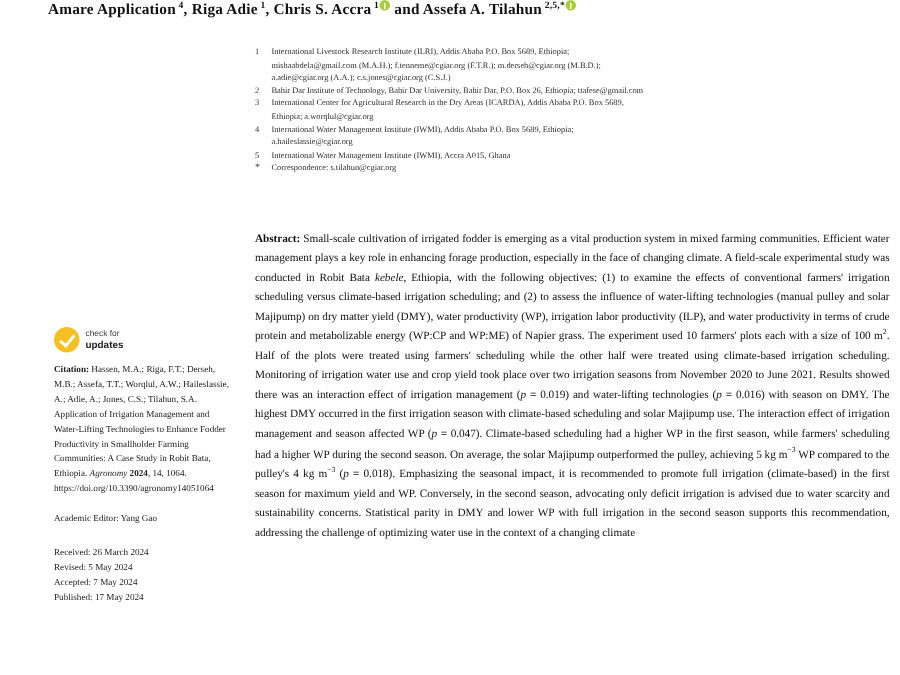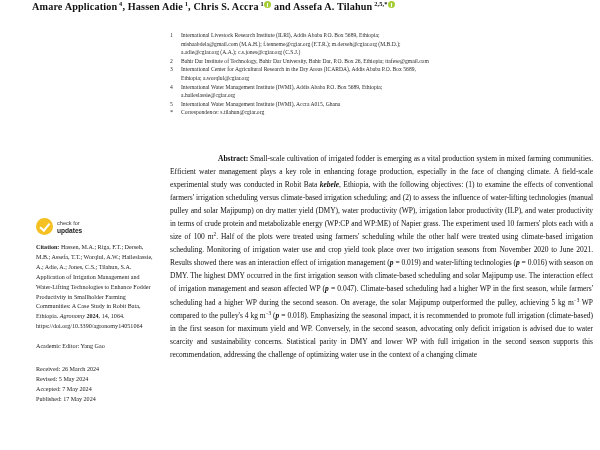--- a/index.html
+++ b/index.html
@@ -102,25 +102,23 @@
     left: 170px;
     width: 423px;
     font-size: 7.5px;
     line-height: 13.05px;
     text-align: justify;
     color: #101010;
     letter-spacing: -0.03px;
   }
   .abstract b {
     font-weight: bold;
-    margin-left: 48px;
   }
   .abstract i {
     font-style: italic;
-    font-weight: bold;
   }
   .abstract sup {
     font-size: 5.2px;
     vertical-align: super;
     line-height: 0;
   }
 
   
   .sidebar {
     position: absolute;
@@ -200,21 +198,21 @@
   }
   .dates div {
     white-space: nowrap;
   }
 </style>
 </head>
 <body>
 
 <div class="page">
 
-  <div class="author-line" id="author-line"><span>Amare Application</span><span class="sup"> 4</span><span>, </span><span>Hassen Adie</span><span class="sup"> 1</span><span>, </span><span>Chris S. Accra</span><span class="sup"> 1</span><span class="orcid"></span><span> and </span><span>Assefa A. Tilahun</span><span class="sup"> 2,5,*</span><span class="orcid"></span></div>
+  <div class="author-line" id="author-line"><span>Amare Application</span><span class="sup"> 4</span><span>, </span><span>Riga Adie</span><span class="sup"> 1</span><span>, </span><span>Chris S. Accra</span><span class="sup"> 1</span><span class="orcid"></span><span> and </span><span>Assefa A. Tilahun</span><span class="sup"> 2,5,*</span><span class="orcid"></span></div>
 
   <div class="affils" id="affils">
       <div class="affil-row">
         <div class="affil-num">1</div>
         <div class="affil-text">
           <div>International Livestock Research Institute (ILRI), Addis Ababa P.O. Box 5689, Ethiopia;</div>
           <div>mishaabdela@gmail.com (M.A.H.); f.tenneme@cgiar.org (F.T.R.); m.derseh@cgiar.org (M.B.D.);</div>
           <div>a.adie@cgiar.org (A.A.); c.s.jones@cgiar.org (C.S.J.)</div>
         </div>
       </div>

